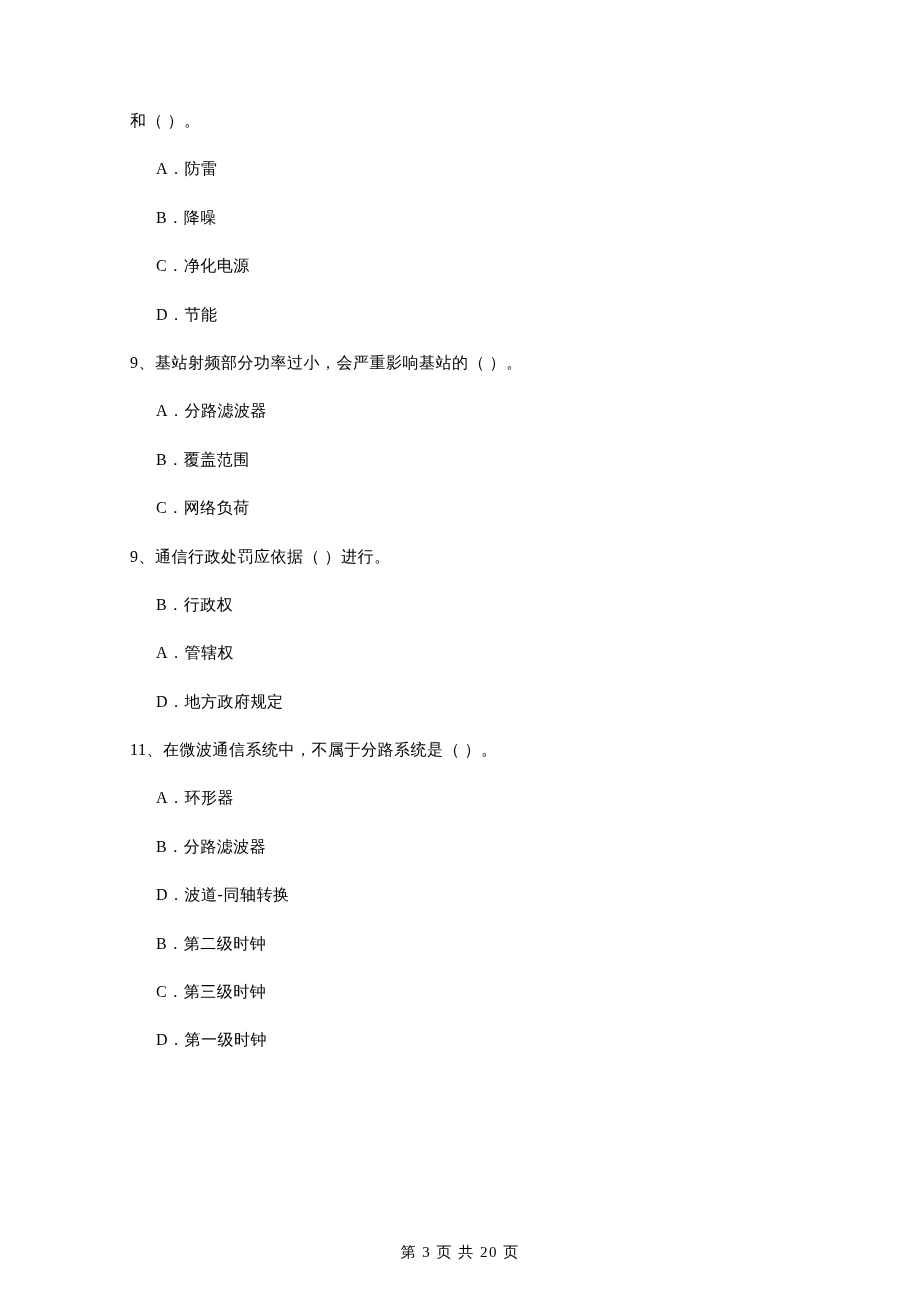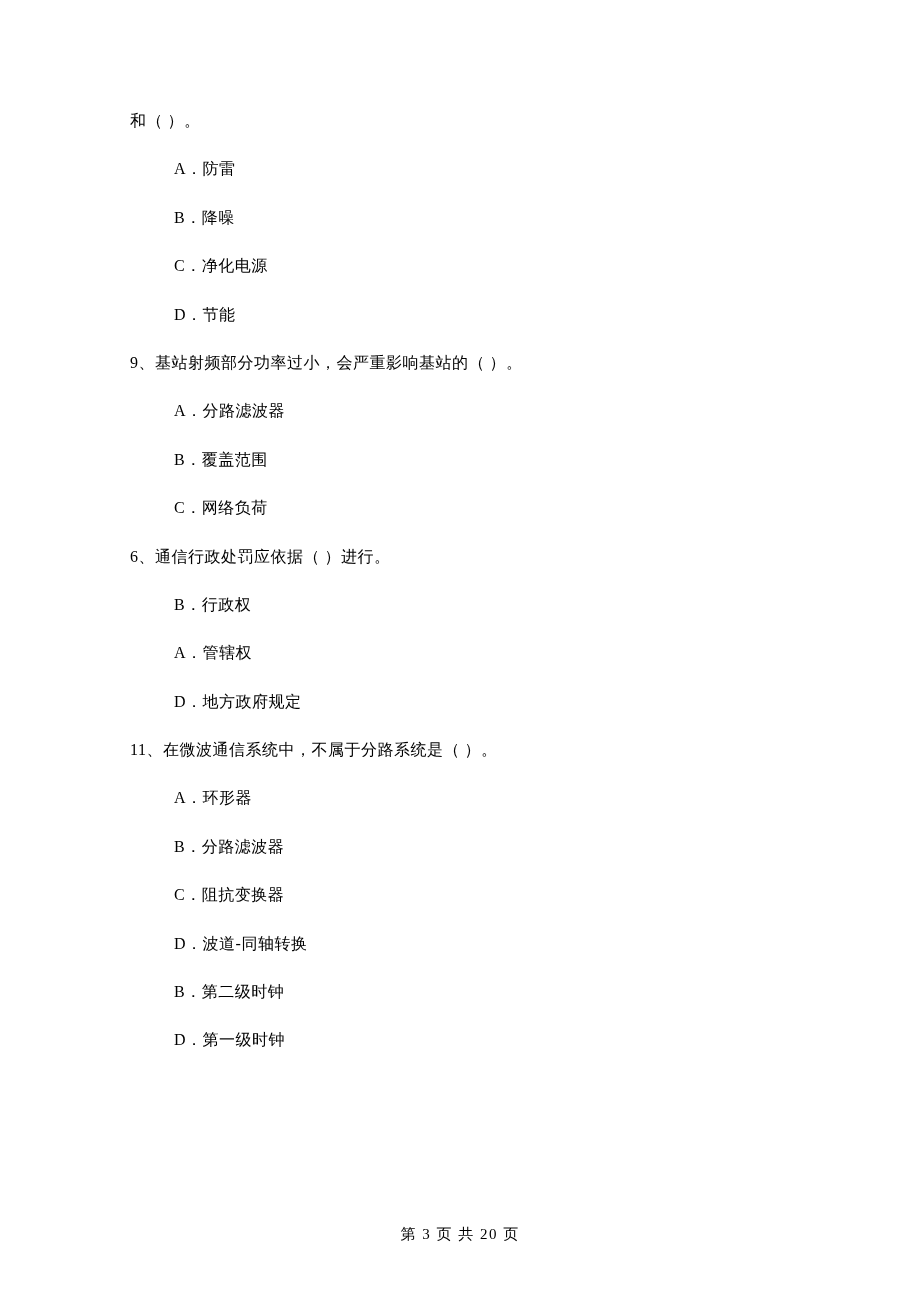--- a/index.html
+++ b/index.html
@@ -18,27 +18,27 @@
     }
     .stem-text {
       margin-bottom: 26px;
       letter-spacing: 0.5px;
     }
     .question-stem {
       margin-bottom: 26px;
       letter-spacing: 0.5px;
     }
     .option {
-      margin-left: 44px;
+      margin-left: 26px;
       margin-bottom: 26px;
       letter-spacing: 0.5px;
     }
     .footer {
       position: absolute;
-      bottom: 58px;
+      bottom: 40px;
       left: 0;
       width: 100%;
       text-align: center;
       font-size: 15px;
       color: #000000;
       letter-spacing: 1.5px;
     }
   </style>
 </head>
 <body>
@@ -49,29 +49,29 @@
   <div class="option">A．防雷</div>
   <div class="option">B．降噪</div>
   <div class="option">C．净化电源</div>
   <div class="option">D．节能</div>
 
   <div class="question-stem">9、基站射频部分功率过小，会严重影响基站的（    ）。</div>
   <div class="option">A．分路滤波器</div>
   <div class="option">B．覆盖范围</div>
   <div class="option">C．网络负荷</div>
 
-  <div class="question-stem">6、通信行政处罚应依据（    ）进行。</div>
+  <div class="question-stem">9、通信行政处罚应依据（    ）进行。</div>
   <div class="option">B．行政权</div>
   <div class="option">A．管辖权</div>
   <div class="option">D．地方政府规定</div>
 
   <div class="question-stem">11、在微波通信系统中，不属于分路系统是（    ）。</div>
   <div class="option">A．环形器</div>
   <div class="option">B．分路滤波器</div>
-  <div class="option">C．阻抗变换器</div>
   <div class="option">D．波道-同轴转换</div>
 
   <div class="option">B．第二级时钟</div>
+  <div class="option">C．第三级时钟</div>
   <div class="option">D．第一级时钟</div>
 
 </div>
 
 <div class="footer">第 3 页 共 20 页</div>
 
 </body></html>

